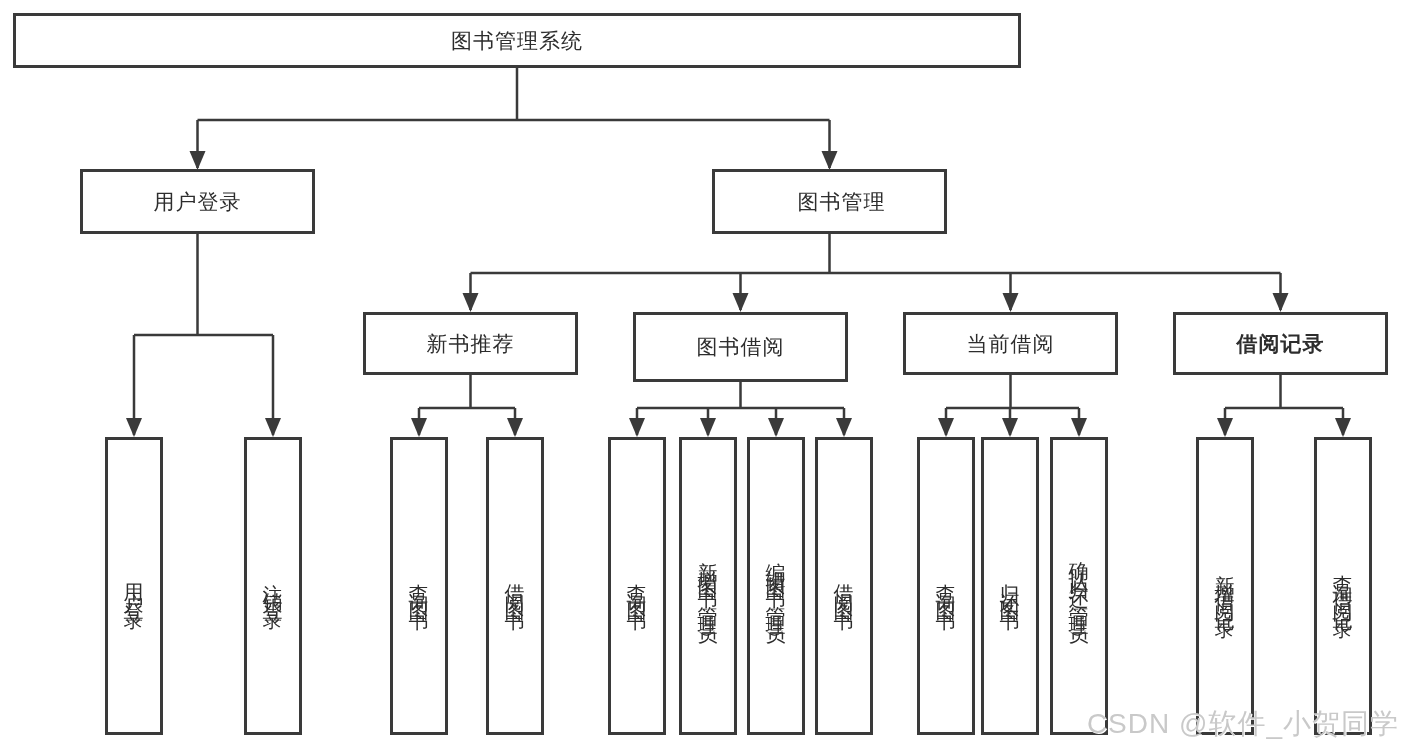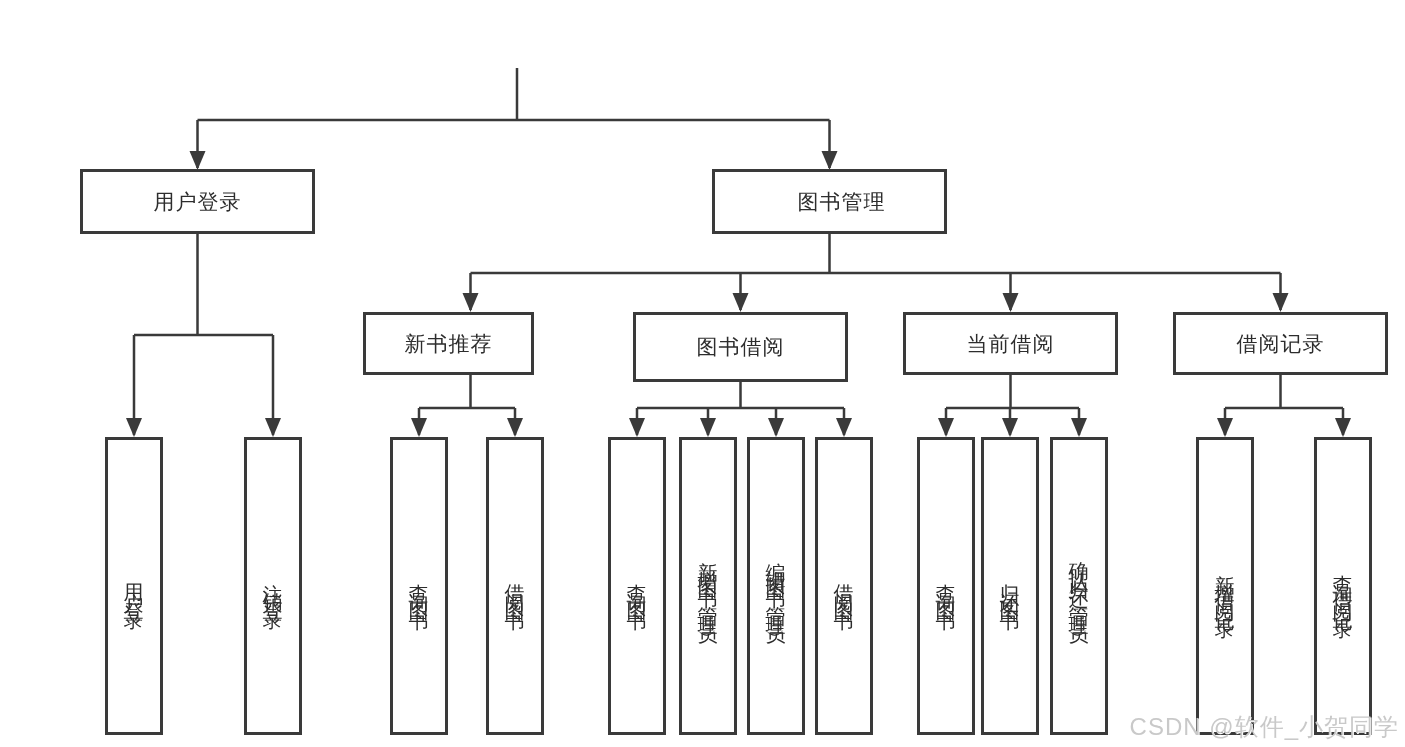--- a/index.html
+++ b/index.html
@@ -54,21 +54,21 @@
     text-orientation: mixed;
     font-size: 20px;
     letter-spacing: 9px;
     line-height: 1;
     color: var(--text);
   }
   .watermark {
     position: absolute;
     right: 6px;
     bottom: 4px;
-    font-size: 24px;
+    font-size: 28px;
     color: var(--watermark);
     text-shadow: 1px 1px 0 #ffffff;
     letter-spacing: 1px;
     z-index: 5;
     white-space: nowrap;
   }
 </style>
 </head>
 <body>
 
@@ -107,38 +107,41 @@
       <path d="M768 418 H784 L776 437 Z"></path>
       <path d="M836 418 H852 L844 437 Z"></path>
       <path d="M938 418 H954 L946 437 Z"></path>
       <path d="M1002 418 H1018 L1010 437 Z"></path>
       <path d="M1071 418 H1087 L1079 437 Z"></path>
       <path d="M1217 418 H1233 L1225 437 Z"></path>
       <path d="M1335 418 H1351 L1343 437 Z"></path>
     </g>
   </svg>
 
+  <div class="hbox" style="left:13px; top:13px; width:1008px; height:55px;">
+    <span>图书管理系统</span>
+  </div>
 
   <div class="hbox" style="left:80px; top:169px; width:235px; height:65px;">
     <span>用户登录</span>
   </div>
   <div class="hbox" style="left:712px; top:169px; width:235px; height:65px;padding-left:24px;">
     <span>图书管理</span>
   </div>
 
-  <div class="hbox" style="left:363px; top:312px; width:171px; height:63px;">
+  <div class="hbox" style="left:363px; top:312px; width:215px; height:63px;">
     <span>新书推荐</span>
   </div>
   <div class="hbox" style="left:633px; top:312px; width:215px; height:70px;">
     <span>图书借阅</span>
   </div>
   <div class="hbox" style="left:903px; top:312px; width:215px; height:63px;">
     <span>当前借阅</span>
   </div>
-  <div class="hbox" style="left:1173px; top:312px; width:215px; height:63px;">
+  <div class="hbox" style="left:1173px; top:312px; width:215px; height:63px;font-weight:bold;">
     <span>借阅记录</span>
   </div>
 
   <div class="vbox" style="left:105px;">
     <span>用户登录</span>
   </div>
   <div class="vbox" style="left:244px;">
     <span>注销登录</span>
   </div>
 

